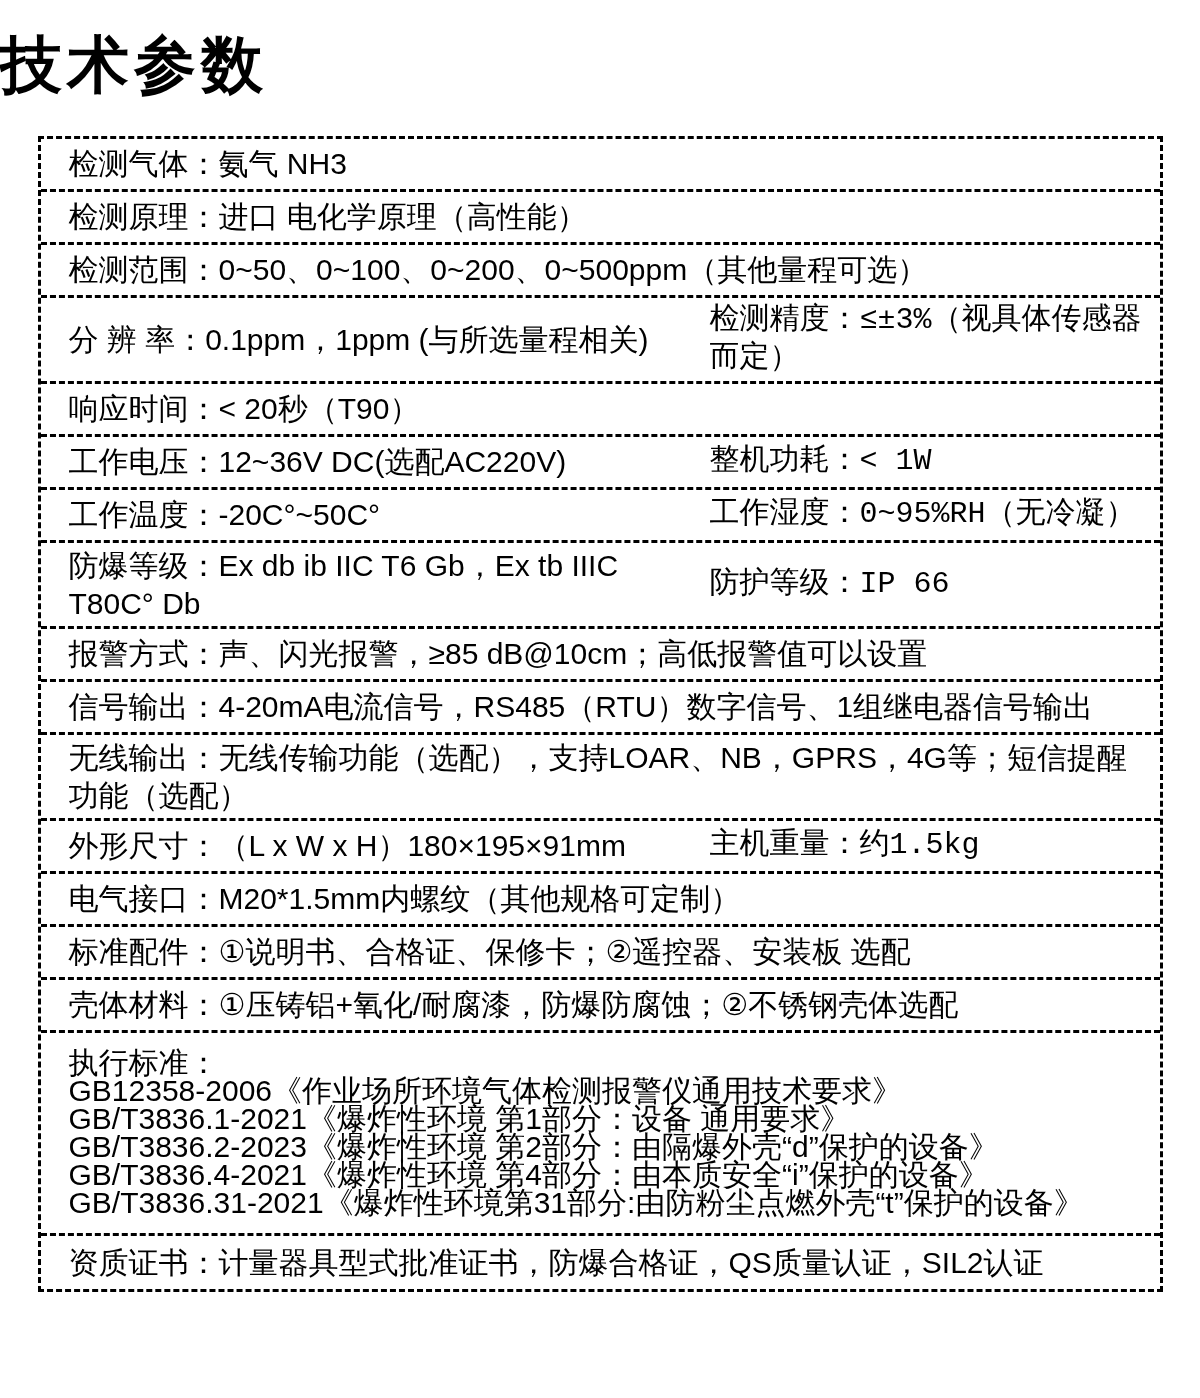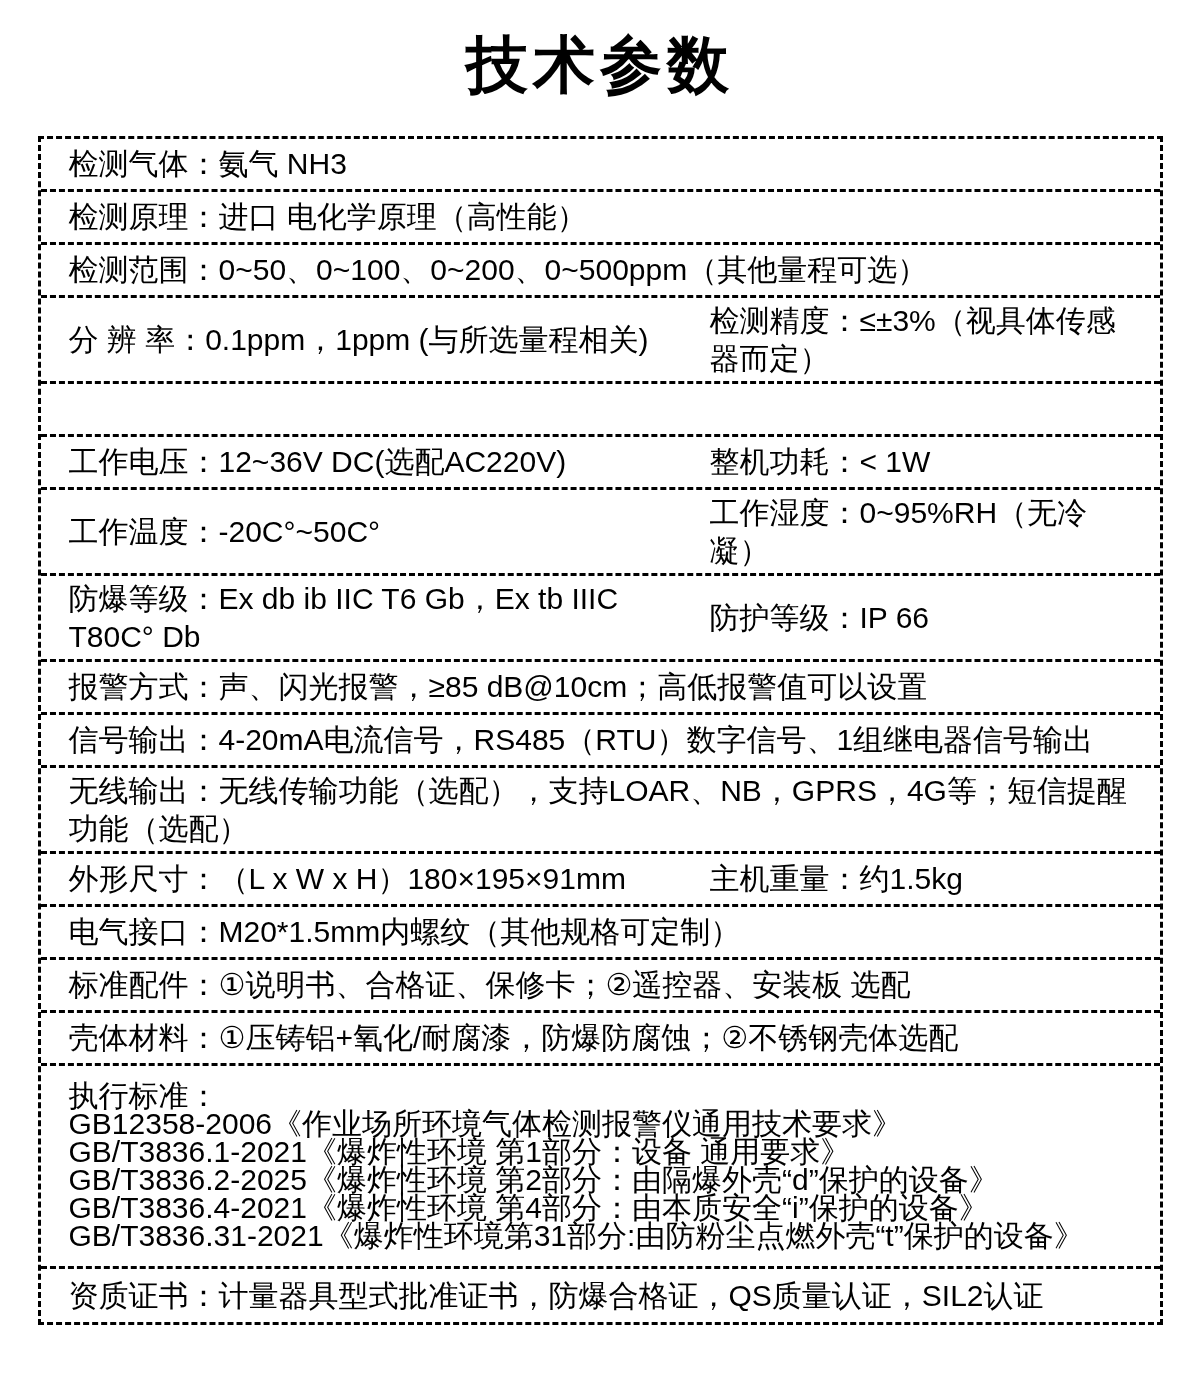--- a/index.html
+++ b/index.html
@@ -14,41 +14,40 @@
     width: 1200px;
     height: 1398px;
     overflow: hidden;
   }
   .title {
     margin: 0;
     padding-top: 34px;
     font-size: 62px;
     line-height: 1;
     font-weight: bold;
-    text-align: center;
     letter-spacing: 5px;
   }
   .spec-table {
     width: 1125px;
     margin: 40px auto 0;
     border: 3px dashed #000000;
   }
   .row {
     display: flex;
     align-items: center;
     min-height: 53px;
     padding: 4px 16px 4px 28px;
     border-bottom: 3px dashed #000000;
     font-size: 30px;
     line-height: 1.25;
   }
   .row:last-child { border-bottom: none; }
   .cell { display: block; }
   .cell.left { flex: 0 0 641px; padding-right: 12px; }
-  .cell.right { flex: 1 1 auto; }
+  .cell.right { flex: 1 1 auto; font-family: Liberation Mono, monospace; }
   .row.multiline {
     display: block;
     min-height: 200px;
     padding-top: 16px;
     padding-bottom: 16px;
   }
   .row.multiline .line { line-height: 28px; }
 </style>
 </head>
 <body>
@@ -68,20 +67,21 @@
   <div class="row">
     <span class="cell">检测范围：0~50、0~100、0~200、0~500ppm（其他量程可选）</span>
   </div>
 
   <div class="row">
     <span class="cell left">分 辨 率：0.1ppm，1ppm (与所选量程相关)</span>
     <span class="cell right">检测精度：≤±3%（视具体传感器而定）</span>
   </div>
 
   <div class="row">
+    <span class="cell left">响应时间：&lt; 20秒（T90）</span>
   </div>
 
   <div class="row">
     <span class="cell left">工作电压：12~36V DC(选配AC220V)</span>
     <span class="cell right">整机功耗：&lt; 1W</span>
   </div>
 
   <div class="row">
     <span class="cell left">工作温度：-20C°~50C°</span>
     <span class="cell right">工作湿度：0~95%RH（无冷凝）</span>
@@ -120,21 +120,21 @@
   </div>
 
   <div class="row">
     <span class="cell">壳体材料：①压铸铝+氧化/耐腐漆，防爆防腐蚀；②不锈钢壳体选配</span>
   </div>
 
   <div class="row multiline">
     <div class="line">执行标准：</div>
     <div class="line">GB12358-2006《作业场所环境气体检测报警仪通用技术要求》</div>
     <div class="line">GB/T3836.1-2021《爆炸性环境 第1部分：设备 通用要求》</div>
-    <div class="line">GB/T3836.2-2025《爆炸性环境 第2部分：由隔爆外壳“d”保护的设备》</div>
+    <div class="line">GB/T3836.2-2023《爆炸性环境 第2部分：由隔爆外壳“d”保护的设备》</div>
     <div class="line">GB/T3836.4-2021《爆炸性环境 第4部分：由本质安全“i”保护的设备》</div>
     <div class="line">GB/T3836.31-2021《爆炸性环境第31部分:由防粉尘点燃外壳“t”保护的设备》</div>
   </div>
 
   <div class="row">
     <span class="cell">资质证书：计量器具型式批准证书，防爆合格证，QS质量认证，SIL2认证</span>
   </div>
 
 </div>
 

